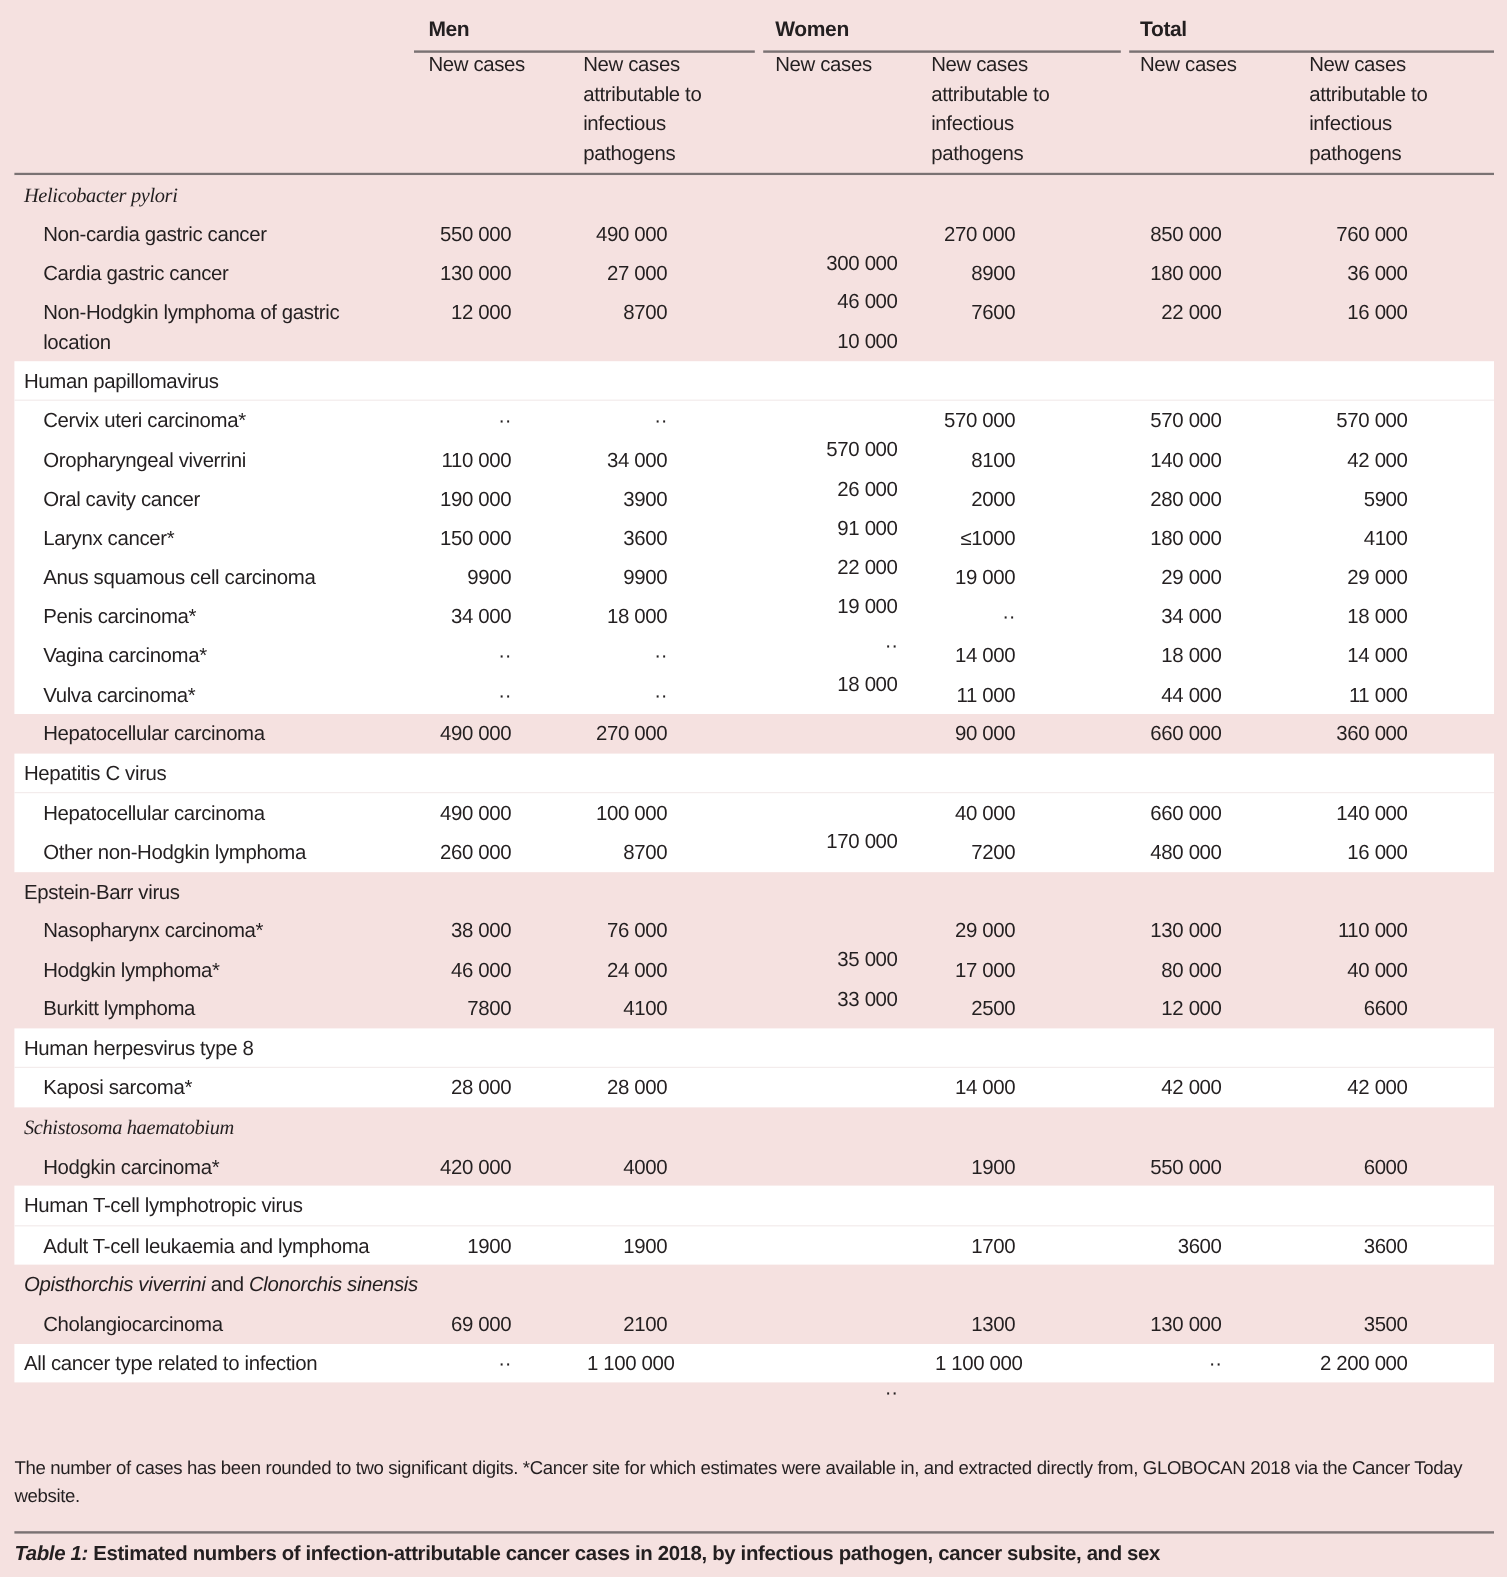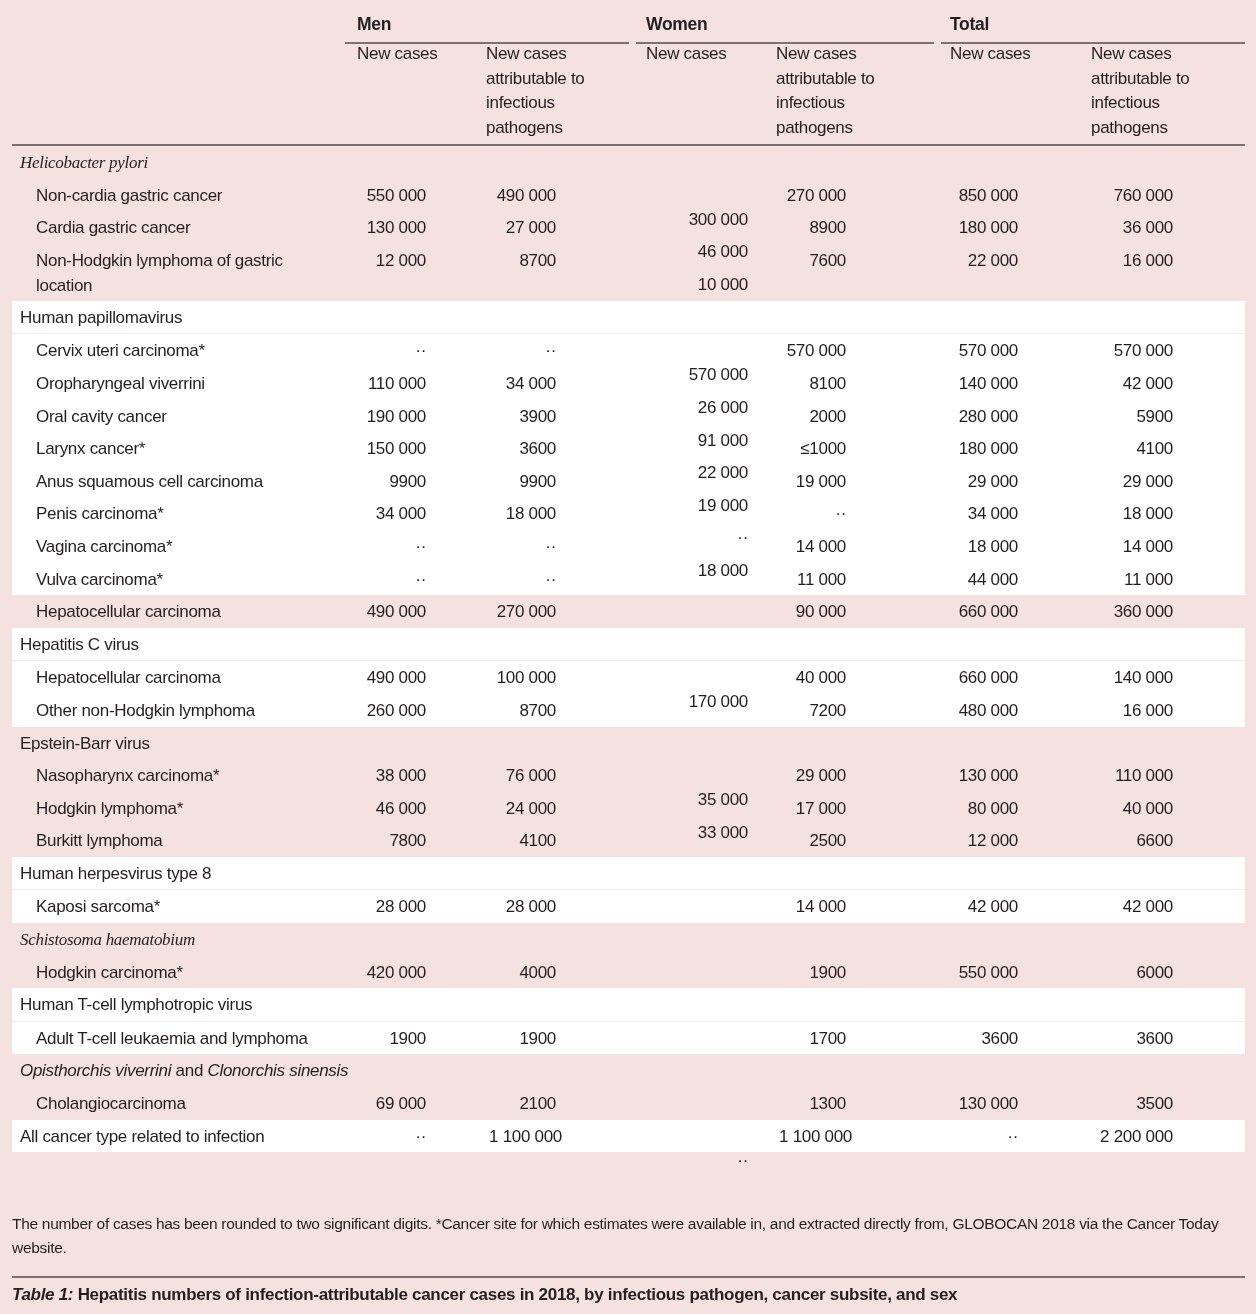--- a/index.html
+++ b/index.html
@@ -357,13 +357,13 @@
       <div class="num c3">··</div>
       <div class="num c4">1 100 000</div>
       <div class="num c5">··</div>
       <div class="num c6">2 200 000</div>
     </div>
   </div>
 </div>
 
 <div class="footnote">The number of cases has been rounded to two significant digits. *Cancer site for which estimates were available in, and extracted directly from, GLOBOCAN 2018 via the Cancer Today website.</div>
 <div class="cap-rule"></div>
-<div class="caption"><i>Table 1:</i><span> Hepatitis numbers of infection-attributable cancer cases in 2018, by infectious pathogen, cancer subsite, and sex</span></div>
+<div class="caption"><i>Table 1:</i><span> Estimated numbers of infection-attributable cancer cases in 2018, by infectious pathogen, cancer subsite, and sex</span></div>
 
 </body></html>

